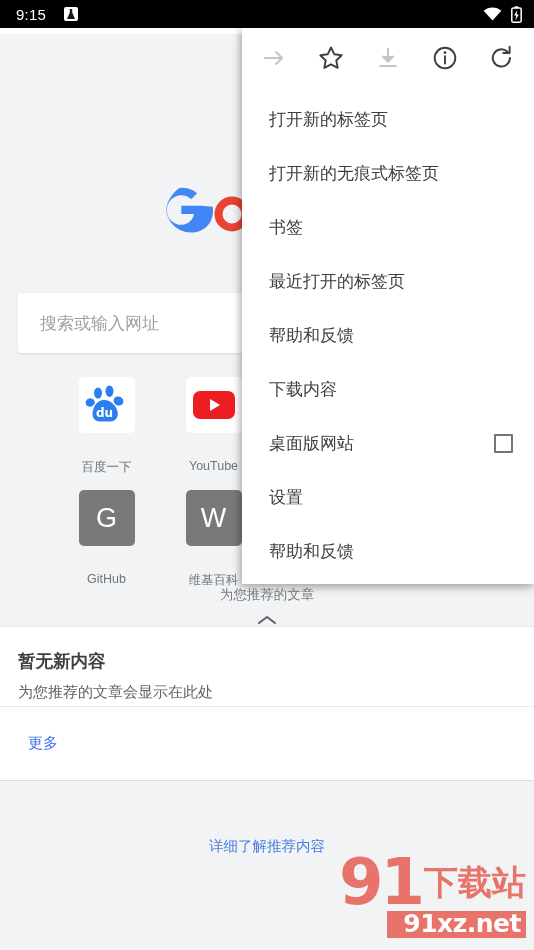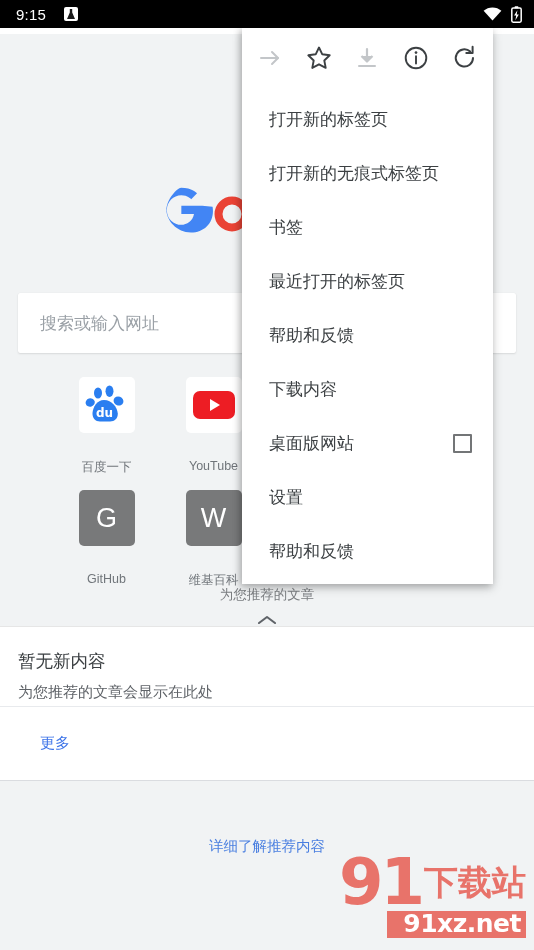--- a/index.html
+++ b/index.html
@@ -171,21 +171,21 @@
     width: 534px;
     background: #ffffff;
     border-top: 1px solid #e6e6e6;
     padding: 22px 18px 22px 18px;
     box-sizing: border-box;
   }
   .empty-title {
     font-size: 17.5px;
     color: #3c4043;
     margin: 0 0 10px 0;
-    font-weight: 400;
+    font-weight: 700;
   }
   .empty-sub {
     font-size: 15px;
     color: #5f6368;
     margin: 0;
   }
 
   .more-row {
     position: absolute;
     top: 672px;
@@ -193,21 +193,21 @@
     width: 534px;
     height: 75px;
     background: #ffffff;
     border-top: 1px solid #e8eaed;
     border-bottom: 1px solid #dadce0;
     box-sizing: border-box;
     display: flex;
     align-items: center;
   }
   .more-link {
-    margin-left: 40px;
+    margin-left: 28px;
     color: #3c73e8;
     font-size: 15px;
   }
 
   .learn-row {
     position: absolute;
     top: 747px;
     left: 0;
     width: 534px;
     height: 130px;
@@ -259,21 +259,21 @@
     padding: 0px 5px 2px 16px;
     display: inline-block;
     letter-spacing: -0.5px;
   }
 
   
   .menu {
     position: absolute;
     top: 28px;
     left: 242px;
-    width: 251px;
+    width: 292px;
     background: #ffffff;
     z-index: 50;
     box-shadow: -2px 2px 7px rgba(0,0,0,0.22), 0 4px 10px rgba(0,0,0,0.16);
     padding-bottom: 6px;
   }
   .menu-iconrow {
     display: flex;
     align-items: center;
     height: 60px;
     padding: 0 4px;

